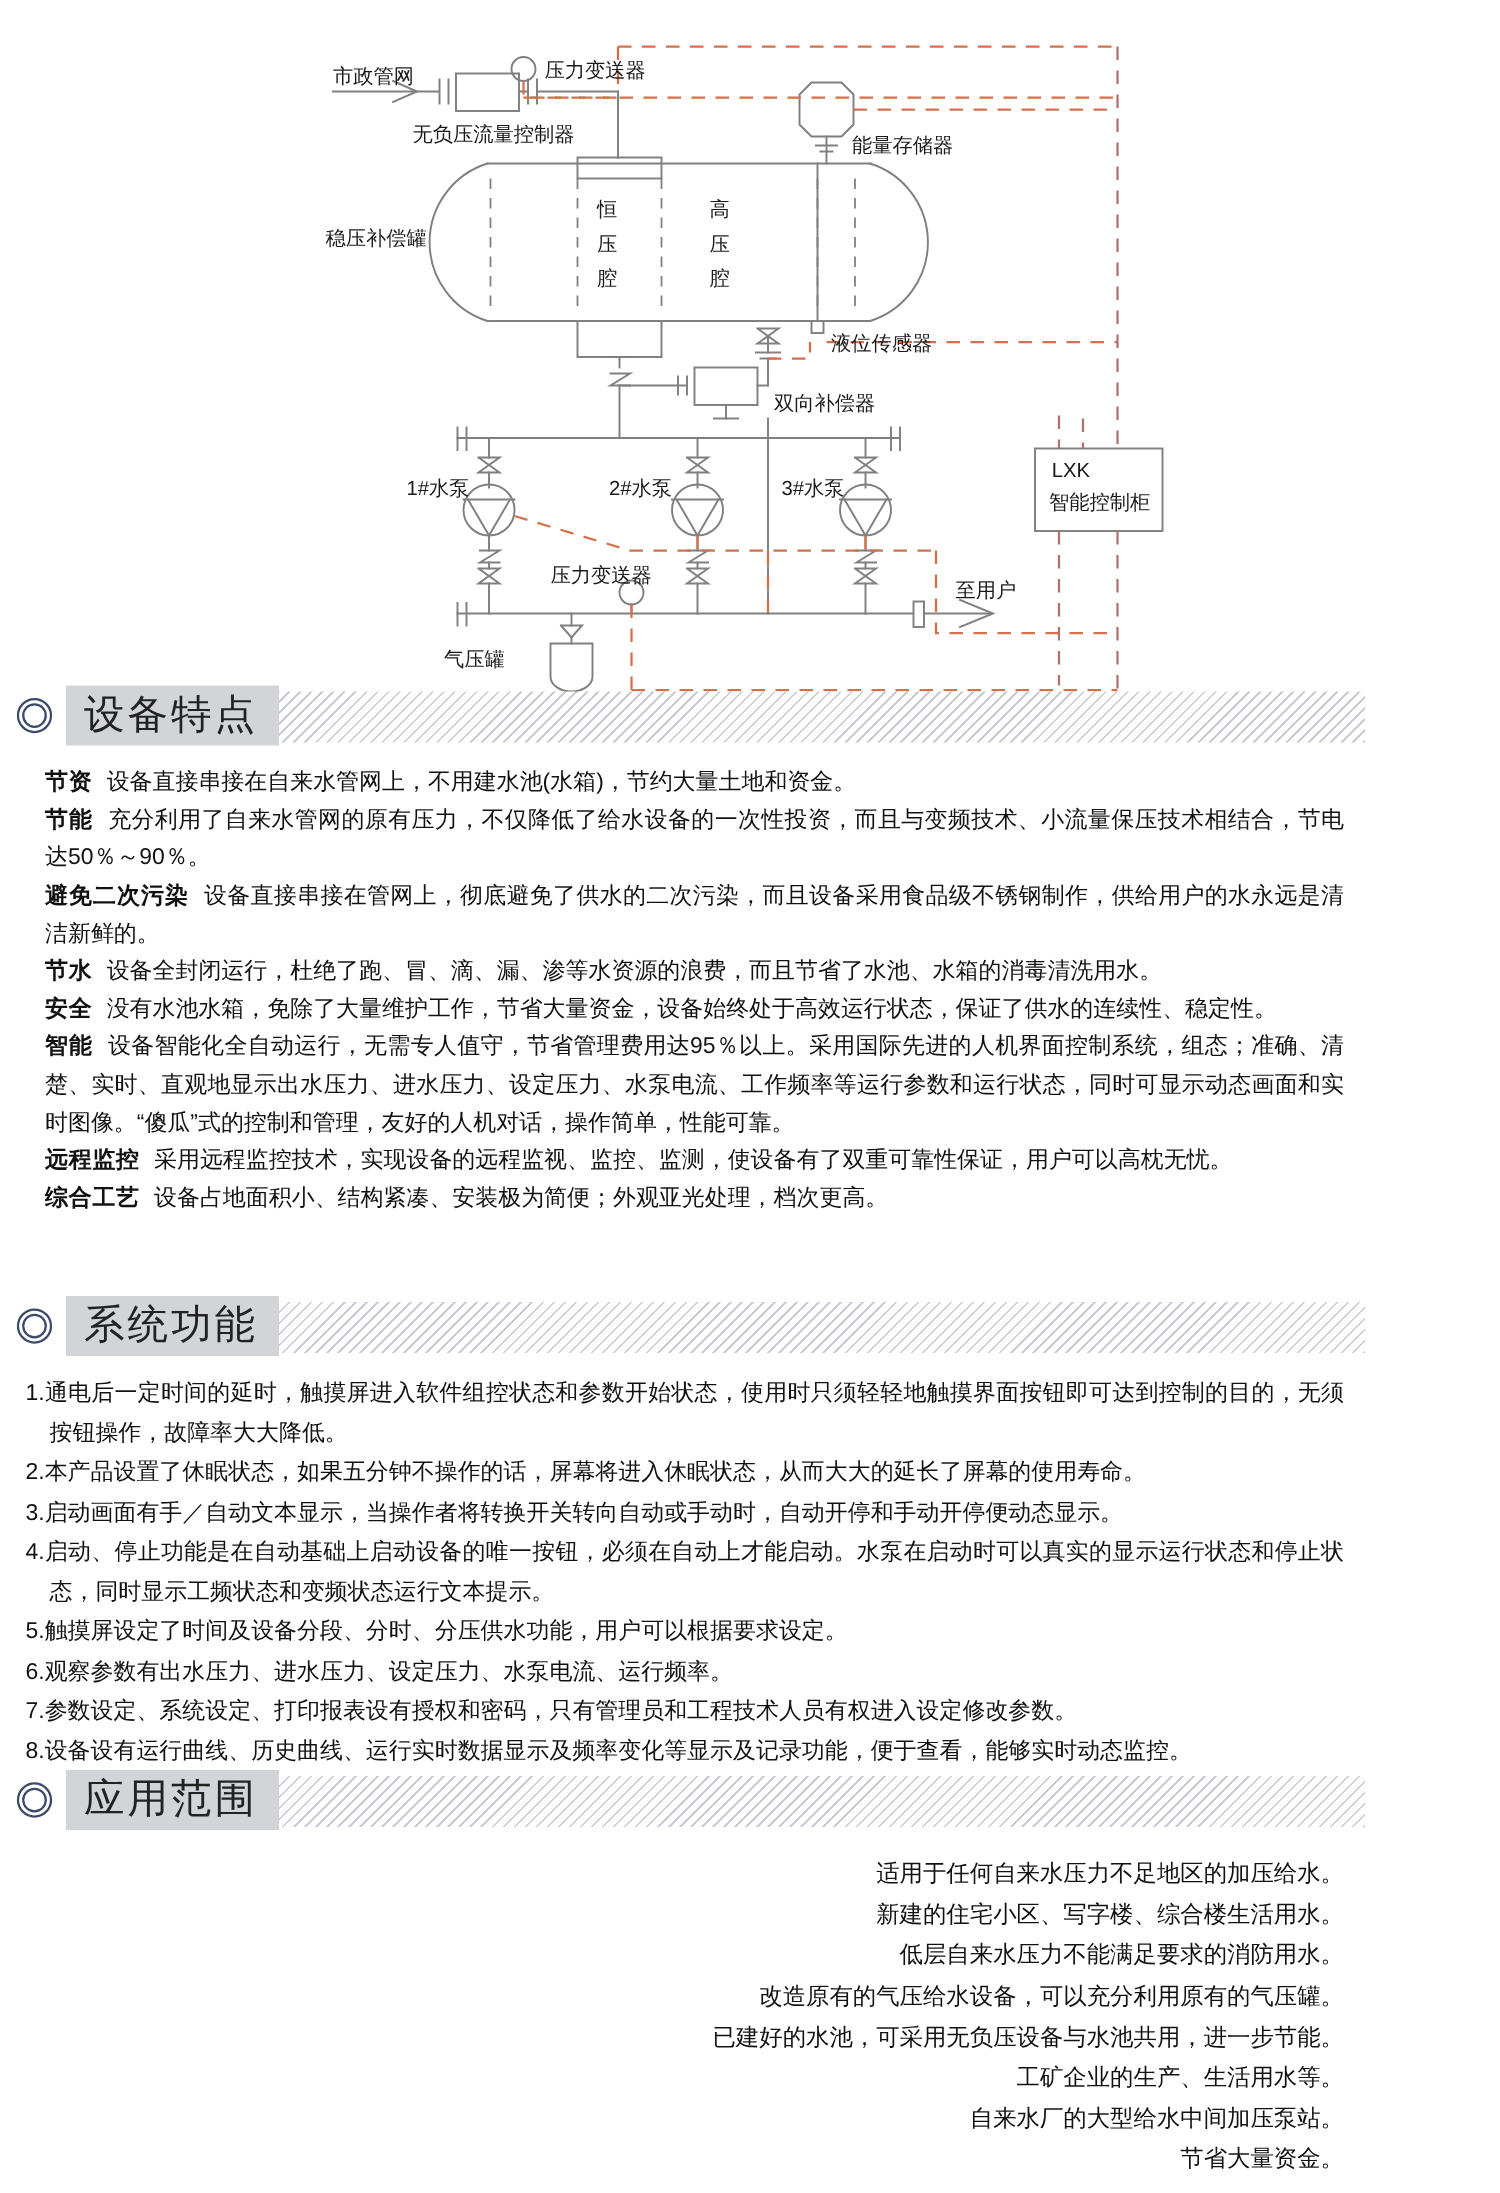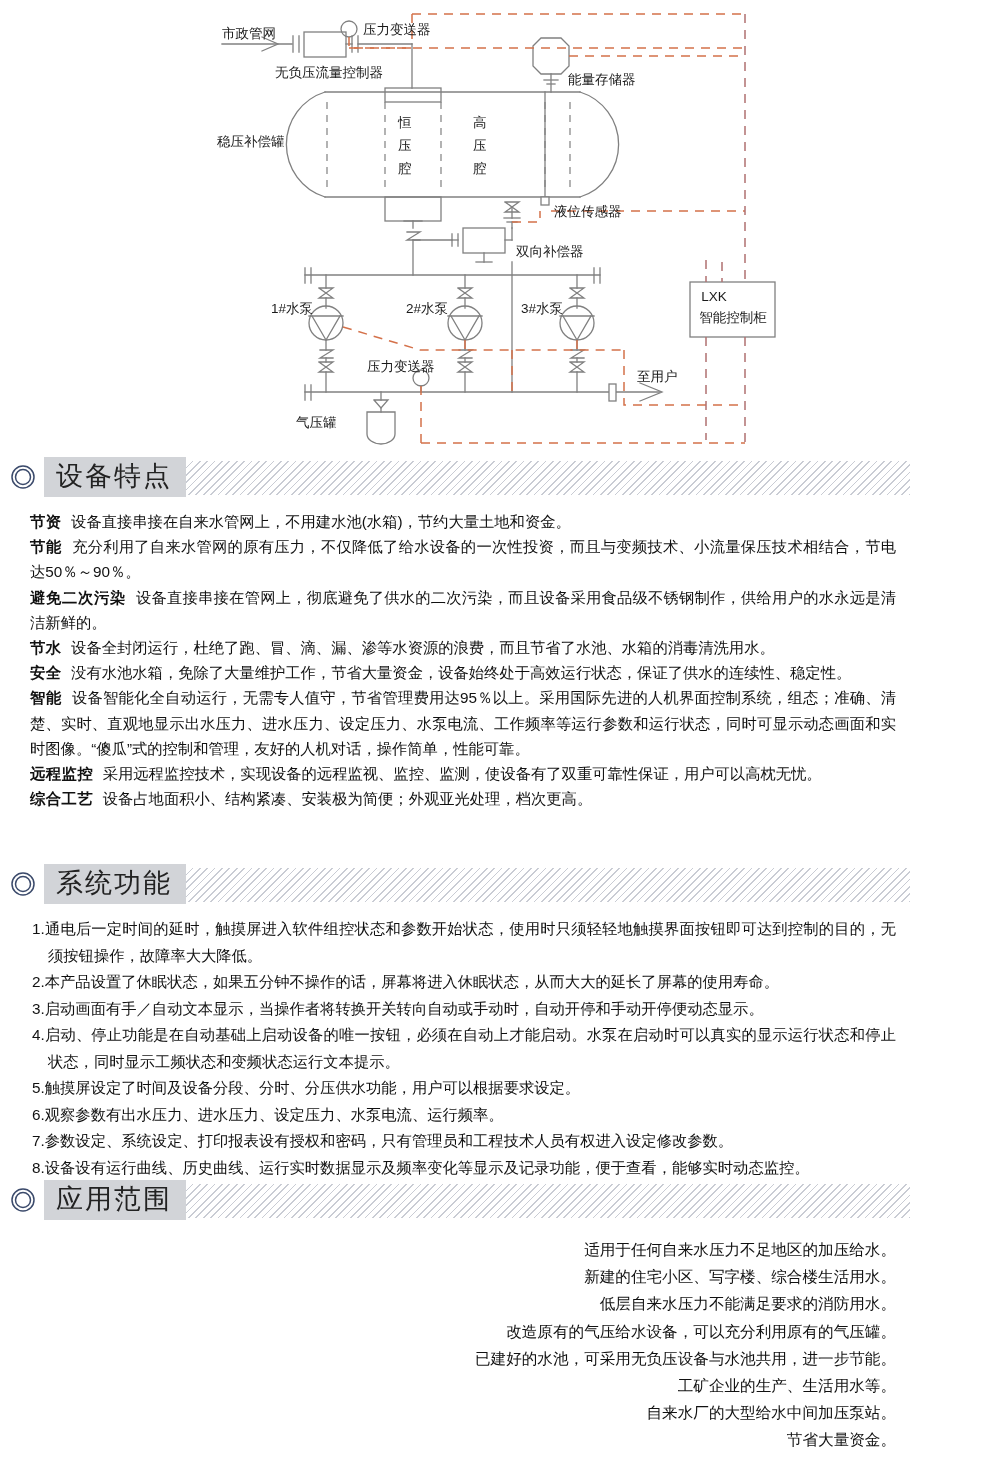--- a/index.html
+++ b/index.html
@@ -12,21 +12,21 @@
     height: 1462px;
     position: relative;
     font-family: "Liberation Sans", "DejaVu Sans", sans-serif;
     color: #1a1a1a;
     overflow: hidden;
   }
 
   
   #diagram-wrap {
     position: absolute;
-    left: 0; top: 0;
+    left: 0; top: 17px;
     width: 1000px;
     height: 450px;
   }
   #diagram-svg { display: block; }
 
   
   .section {
     position: absolute;
     left: 0;
     width: 910px;
@@ -335,21 +335,21 @@
   <div class="sec-head">
     <div class="sec-stripes"></div>
     <div class="sec-ring">
       <svg width="26" height="26" viewBox="0 0 26 26">
         <circle cx="13" cy="13" r="11" fill="none" stroke="#3b4a6b" stroke-width="1.5"></circle>
         <circle cx="13" cy="13" r="7.5" fill="none" stroke="#3b4a6b" stroke-width="1.5"></circle>
       </svg>
     </div>
     <div class="sec-title">系统功能</div>
   </div>
-  <div class="sec-body numlist" style="padding-left:32px;">
+  <div class="sec-body numlist" style="padding-left:17px;">
     <div class="numitem">1.通电后一定时间的延时，触摸屏进入软件组控状态和参数开始状态，使用时只须轻轻地触摸界面按钮即可达到控制的目的，无须按钮操作，故障率大大降低。</div>
     <div class="numitem">2.本产品设置了休眠状态，如果五分钟不操作的话，屏幕将进入休眠状态，从而大大的延长了屏幕的使用寿命。</div>
     <div class="numitem">3.启动画面有手／自动文本显示，当操作者将转换开关转向自动或手动时，自动开停和手动开停便动态显示。</div>
     <div class="numitem">4.启动、停止功能是在自动基础上启动设备的唯一按钮，必须在自动上才能启动。水泵在启动时可以真实的显示运行状态和停止状态，同时显示工频状态和变频状态运行文本提示。</div>
     <div class="numitem">5.触摸屏设定了时间及设备分段、分时、分压供水功能，用户可以根据要求设定。</div>
     <div class="numitem">6.观察参数有出水压力、进水压力、设定压力、水泵电流、运行频率。</div>
     <div class="numitem">7.参数设定、系统设定、打印报表设有授权和密码，只有管理员和工程技术人员有权进入设定修改参数。</div>
     <div class="numitem">8.设备设有运行曲线、历史曲线、运行实时数据显示及频率变化等显示及记录功能，便于查看，能够实时动态监控。</div>
   </div>
 </div>

